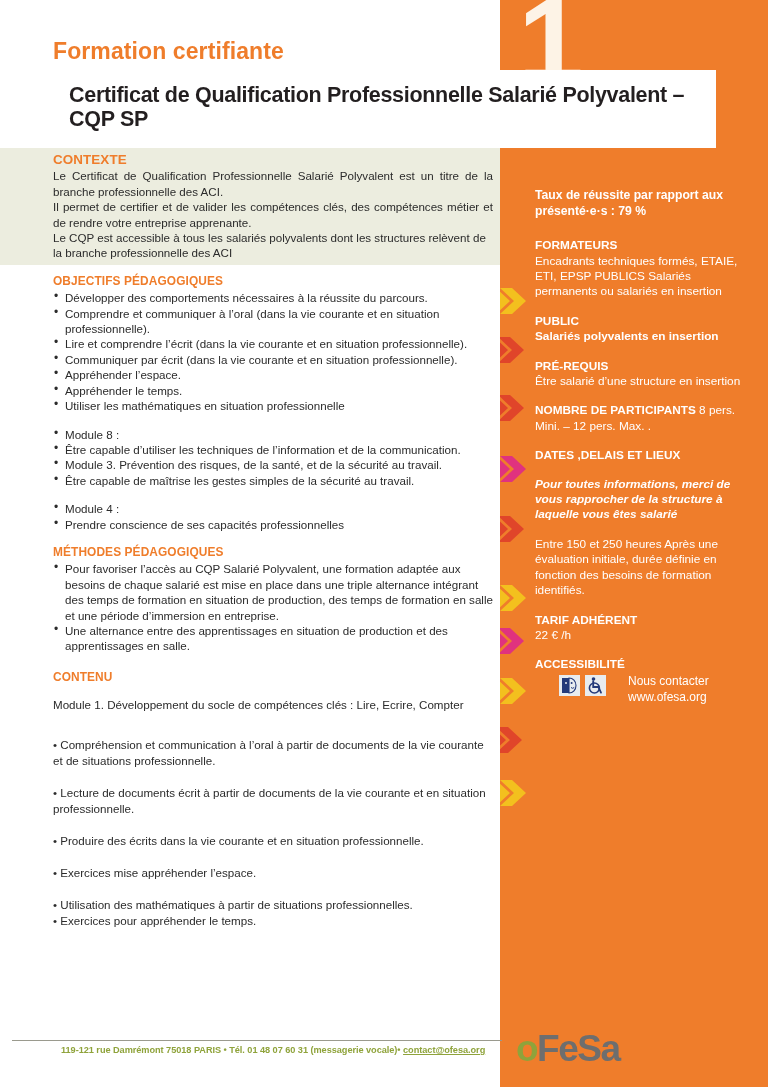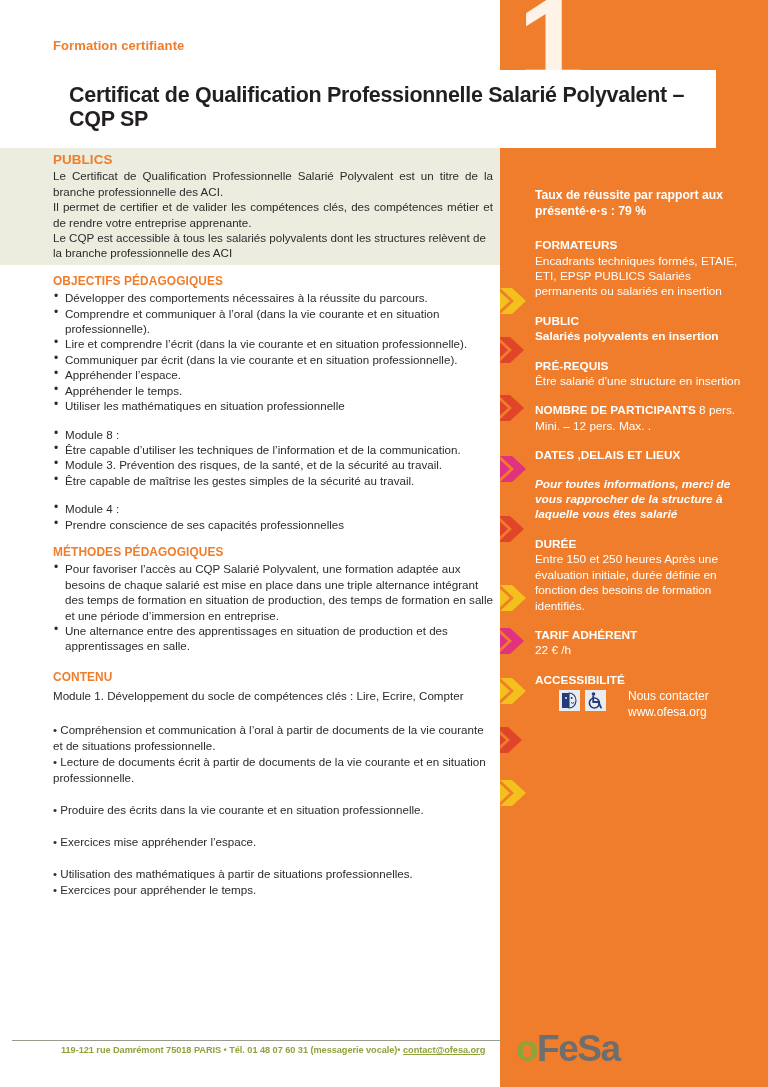--- a/index.html
+++ b/index.html
@@ -27,21 +27,21 @@
     font-family:"Liberation Sans", sans-serif;
   }
   
   .title-whitebox{
     position:absolute;left:0;top:70px;width:716px;height:78px;background:#ffffff;
   }
 
   
   .kicker{
     position:absolute;left:53px;top:38px;
-    color:#ef7d2b;font-weight:700;font-size:13px;letter-spacing:.1px;
+    color:#ef7d2b;font-weight:700;font-size:23px;letter-spacing:.1px;
   }
   .doc-title{
     position:absolute;left:69px;top:83px;width:620px;
     color:#231f20;font-weight:700;font-size:21.5px;line-height:24px;
     letter-spacing:-.3px;
   }
 
   
   .contexte-band{
     position:absolute;left:0;top:148px;width:500px;height:117px;
@@ -145,21 +145,20 @@
       <div class="blk">
         <span class="s-head">NOMBRE DE PARTICIPANTS</span><span> 8 pers. Mini. – 12 pers. Max. .</span>
       </div>
 
       <div class="blk">
         <div class="s-head" style="margin-bottom:13px">DATES ,DELAIS ET LIEUX</div>
         <div class="ital">Pour toutes informations, merci de vous rapprocher de la structure à laquelle vous êtes salarié</div>
       </div>
 
       <div class="blk">
-        <div class="s-head">DURÉE</div>
         <div>Entre 150 et 250 heures Après une évaluation initiale, durée définie en fonction des besoins de formation identifiés.</div>
       </div>
 
       <div class="blk">
         <div class="s-head">TARIF ADHÉRENT</div>
         <div>22 € /h</div>
       </div>
 
       <div class="blk">
         <div class="s-head">ACCESSIBILITÉ</div>
@@ -239,21 +238,21 @@
   <div class="title-whitebox"></div>
 
   <div class="kicker">Formation certifiante</div>
   <div class="doc-title">Certificat de Qualification Professionnelle Salarié Polyvalent – CQP SP</div>
 
   <div class="contexte-band"></div>
 
   <div class="left-col">
 
     <div>
-      <div class="sec-head">PUBLICS</div>
+      <div class="sec-head">CONTEXTE</div>
       <p class="para">Le Certificat de Qualification Professionnelle Salarié Polyvalent est un titre de la branche professionnelle des ACI.</p>
       <p class="para">Il permet de certifier et de valider les compétences clés, des compétences métier et de rendre votre entreprise apprenante.</p>
       <p class="para nj">Le CQP est accessible à tous les salariés polyvalents dont les structures relèvent de la branche professionnelle des ACI</p>
     </div>
 
     <div class="gap13"></div>
 
     <div>
       <div class="sec-head small">OBJECTIFS PÉDAGOGIQUES</div>
       <ul class="bul">
@@ -285,23 +284,23 @@
       <div class="sec-head small">MÉTHODES PÉDAGOGIQUES</div>
       <ul class="bul">
         <li>Pour favoriser l’accès au CQP Salarié Polyvalent, une formation adaptée aux besoins de chaque salarié est mise en place dans une triple alternance intégrant des temps de formation en situation de production, des temps de formation en salle et une période d’immersion en entreprise.</li>
         <li>Une alternance entre des apprentissages en situation de production et des apprentissages en salle.</li>
       </ul>
     </div>
 
     <div class="gap16"></div>
 
     <div class="contenu">
-      <div class="sec-head small" style="margin-bottom:3px">CONTENU</div>
-      <p class="para nj" style="margin-bottom:18px">Module 1. Développement du socle de compétences clés : Lire, Ecrire, Compter</p>
-      <p class="para nj" style="">• Compréhension et communication à l’oral à partir de documents de la vie courante et de situations professionnelle.</p>
+      <div class="sec-head small" style="margin-bottom:12px">CONTENU</div>
+      <p class="para nj" style="margin-bottom:24px">Module 1. Développement du socle de compétences clés : Lire, Ecrire, Compter</p>
+      <p class="para nj" style="margin-bottom:16px">• Compréhension et communication à l’oral à partir de documents de la vie courante et de situations professionnelle.</p>
       <p class="para nj" style="margin-bottom:16px">• Lecture de documents écrit à partir de documents de la vie courante et en situation professionnelle.</p>
       <p class="para nj" style="margin-bottom:16px">• Produire des écrits dans la vie courante et en situation professionnelle.</p>
       <p class="para nj" style="margin-bottom:16px">• Exercices mise appréhender l’espace.</p>
       <p class="para nj">• Utilisation des mathématiques à partir de situations professionnelles.</p>
       <p class="para nj" style="margin-bottom:16px">• Exercices pour appréhender le temps.</p>
     </div>
 
   </div>
 
   <div class="footer-rule"></div>

